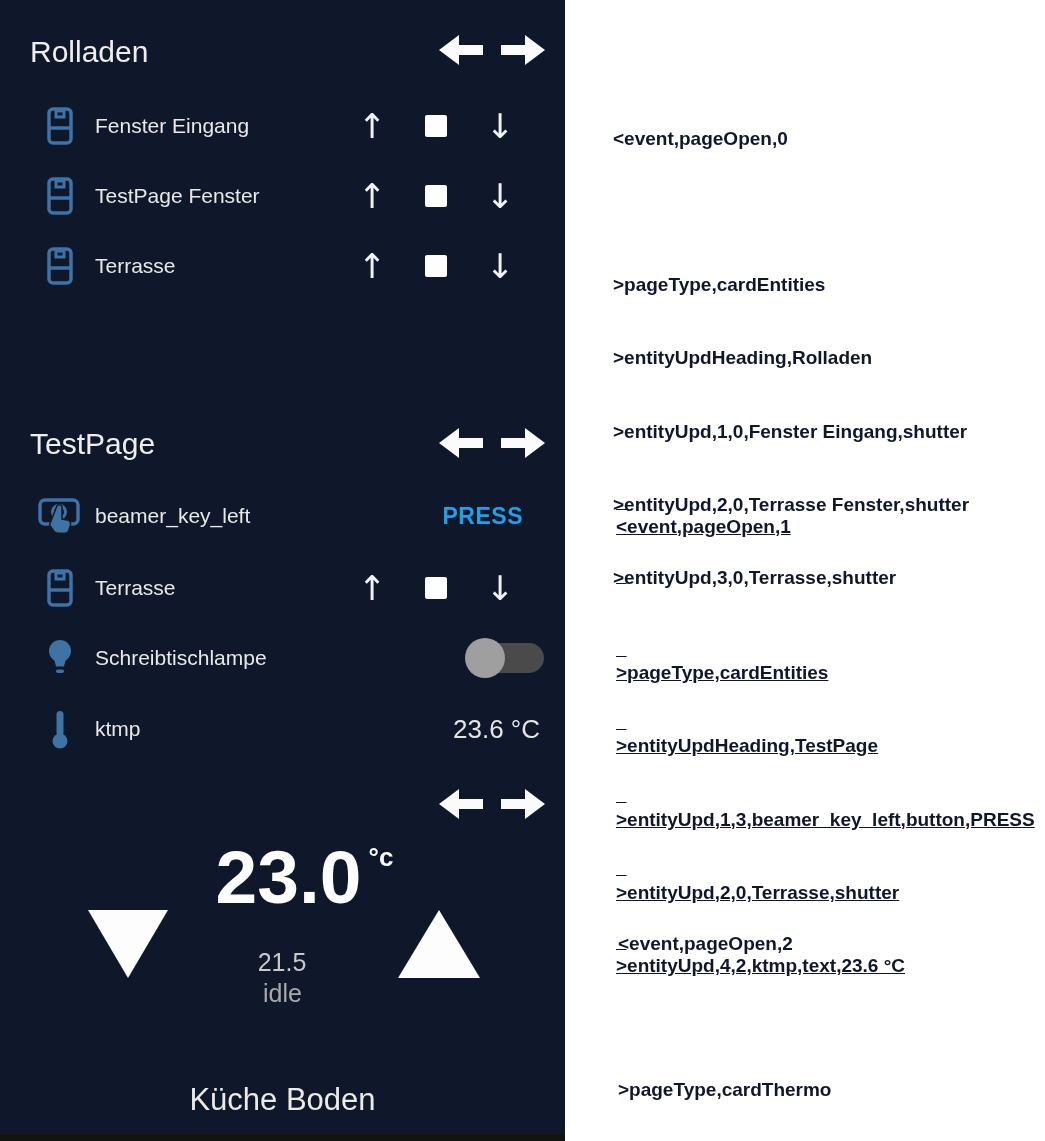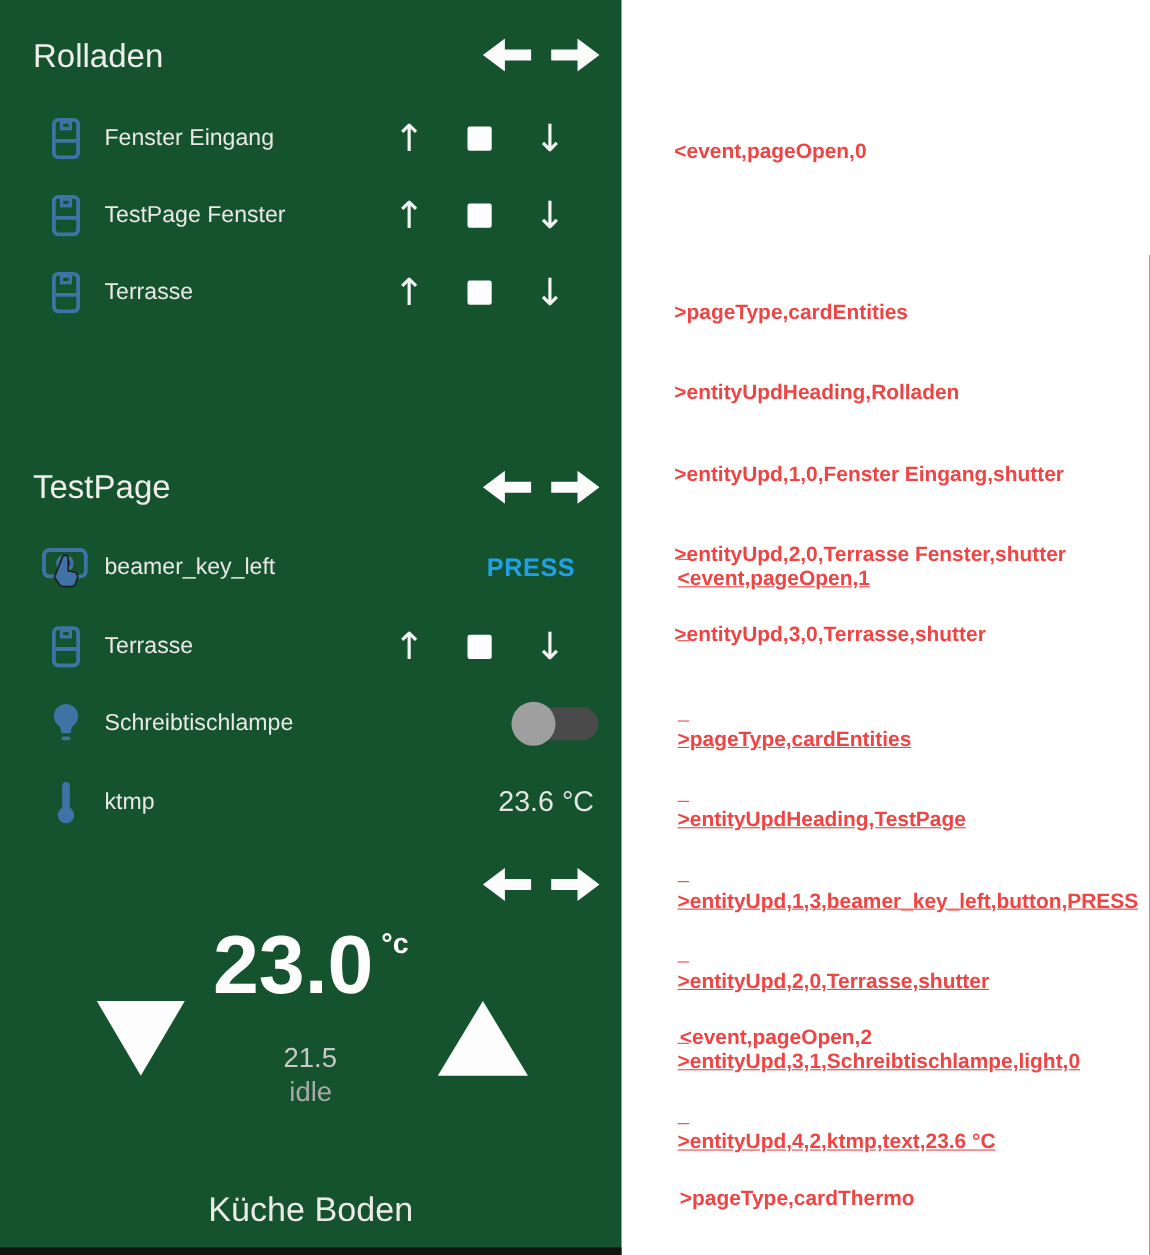--- a/index.html
+++ b/index.html
@@ -1,21 +1,21 @@
 <!DOCTYPE html>
 <html><head>
 <meta charset="utf-8">
 <style>
   html,body{margin:0;padding:0;}
   body{
     position:relative;width:1045px;height:1141px;background:#ffffff;
     font-family:"Liberation Sans", sans-serif;overflow:hidden;
   }
   
-  .panel{position:absolute;left:0;top:0;width:565px;height:1141px;background:#14532d;}
+  .panel{position:absolute;left:0;top:0;width:565px;height:1141px;background:#0f172a;}
   .panel-bottom-strip{position:absolute;left:0;bottom:0;width:565px;height:7px;background:#121411;}
 
   .page-title{position:absolute;left:30px;color:#efeeec;font-size:30px;font-weight:400;line-height:32px;white-space:nowrap;}
   .nav-btn{position:absolute;width:44px;height:30px;background:none;border:none;padding:0;cursor:pointer;}
   .nav-btn svg{display:block;}
 
   .row{position:absolute;left:0;width:565px;height:44px;}
   .row .icon-box{position:absolute;left:38px;width:44px;height:44px;display:flex;align-items:center;justify-content:center;}
   .row .label{position:absolute;left:95px;top:50%;transform:translateY(-50%);font-size:21px;color:#e9e8e6;white-space:nowrap;}
   .ctl{position:absolute;top:50%;transform:translateY(-50%);background:none;border:none;padding:0;cursor:pointer;
@@ -25,32 +25,32 @@
   .ctl.down{left:483px;width:34px;}
   .sq{display:block;width:22px;height:22px;background:#fefefe;border-radius:2px;}
   .press-btn{position:absolute;right:42px;top:50%;transform:translateY(-50%);background:none;border:none;padding:0;cursor:pointer;
              color:#21a0e8;font-size:23px;font-weight:700;letter-spacing:0.5px;font-family:"Liberation Sans", sans-serif;}
   .toggle{position:absolute;left:468px;top:50%;transform:translateY(-50%);width:76px;height:30px;border-radius:15px;
           background:#4a4a4a;border:none;padding:0;cursor:pointer;}
   .toggle .knob{position:absolute;left:-3px;top:-5px;width:40px;height:40px;border-radius:50%;background:#9f9f9f;}
   .row .value{position:absolute;right:25px;top:50%;transform:translateY(-50%);font-size:26px;color:#e6e5e3;white-space:nowrap;}
 
   
-  .thermo-temp{position:absolute;left:0;top:840px;width:565px;text-align:center;color:#fdfdfd;white-space:nowrap;}
+  .thermo-temp{position:absolute;left:22px;top:840px;width:565px;text-align:center;color:#fdfdfd;white-space:nowrap;}
   .thermo-temp .big{font-size:75px;font-weight:700;line-height:75px;vertical-align:top;}
   .thermo-temp .unit{font-size:26px;font-weight:700;vertical-align:top;position:relative;top:2px;margin-left:7px;}
   .tri-btn{position:absolute;background:none;border:none;padding:0;cursor:pointer;width:0;height:0;}
   .tri-down{left:88px;top:910px;border-left:40px solid transparent;border-right:40px solid transparent;border-top:68px solid #fdfdfd;}
   .tri-up{left:398px;top:910px;border-left:41px solid transparent;border-right:41px solid transparent;border-bottom:68px solid #fdfdfd;}
   .thermo-set{position:absolute;left:0;top:948px;width:564px;text-align:center;font-size:25px;color:#c9c9c9;}
   .thermo-state{position:absolute;left:0;top:979px;width:565px;text-align:center;font-size:25px;color:#a9a9a9;}
   .thermo-name{position:absolute;left:0;top:1082px;width:565px;text-align:center;font-size:31px;color:#eceae7;}
 
   
-  .proto{position:absolute;color:#ef4444;font-weight:700;font-size:19px;line-height:24.4px;white-space:pre;}
+  .proto{position:absolute;color:#0f172a;font-weight:700;font-size:19px;line-height:24.4px;white-space:pre;}
   .proto-gap{height:24.4px;}
   .proto.b0{left:613px;top:78px;}
   .proto.b1{left:616px;top:466px;text-decoration:underline;}
   .proto.b2{left:618px;top:883px;}
 </style>
 </head>
 <body>
 
 <div class="panel">
 
@@ -214,21 +214,20 @@
   <div>&gt;entityUpd,3,0,Terrasse,shutter</div>
 </div>
 
 <div class="proto b1">
   <div>&lt;event,pageOpen,1</div>
   <div class="proto-gap"></div>
   <div>&gt;pageType,cardEntities</div>
   <div>&gt;entityUpdHeading,TestPage</div>
   <div>&gt;entityUpd,1,3,beamer_key_left,button,PRESS</div>
   <div>&gt;entityUpd,2,0,Terrasse,shutter</div>
-  <div>&gt;entityUpd,3,1,Schreibtischlampe,light,0</div>
   <div>&gt;entityUpd,4,2,ktmp,text,23.6 °C</div>
 </div>
 
 <div class="proto b2">
   <div>&lt;event,pageOpen,2</div>
   <div class="proto-gap"></div>
   <div>&gt;pageType,cardThermo</div>
   
 </div>
 

